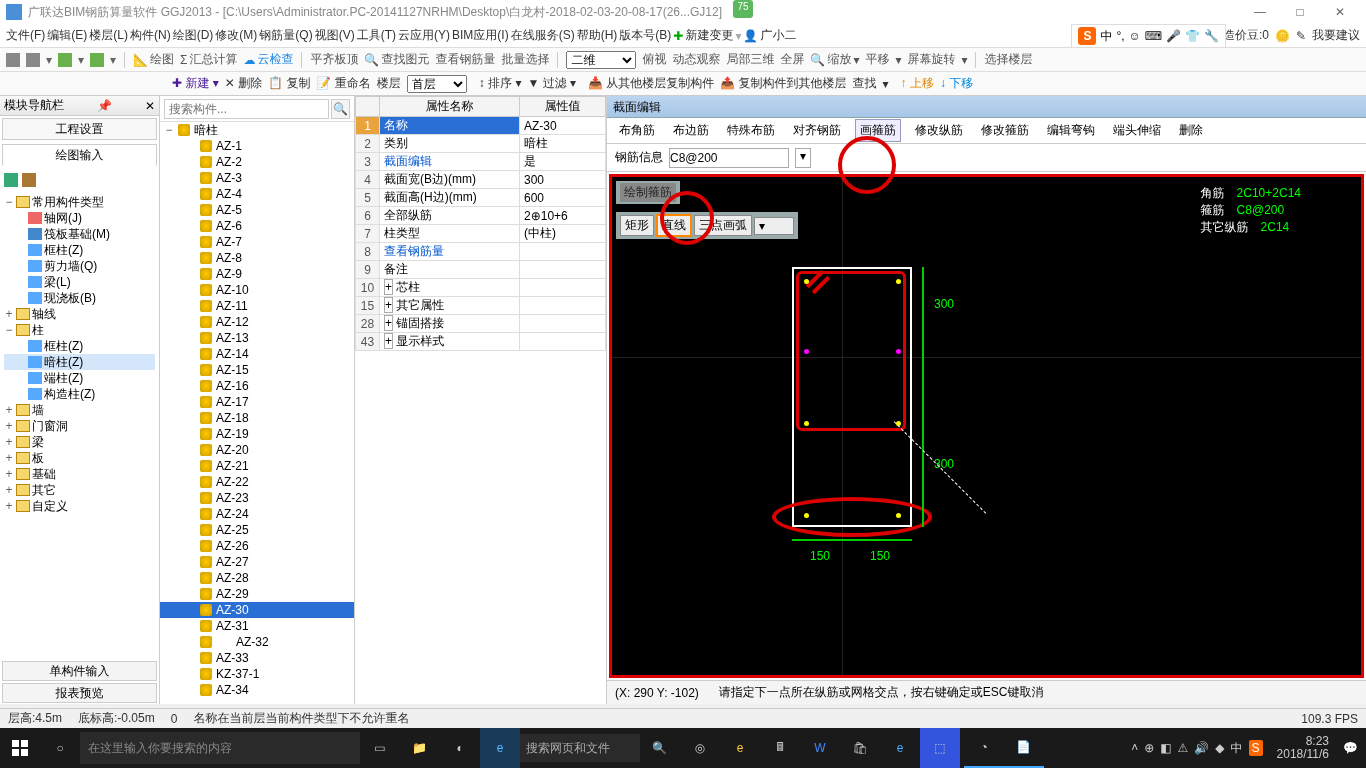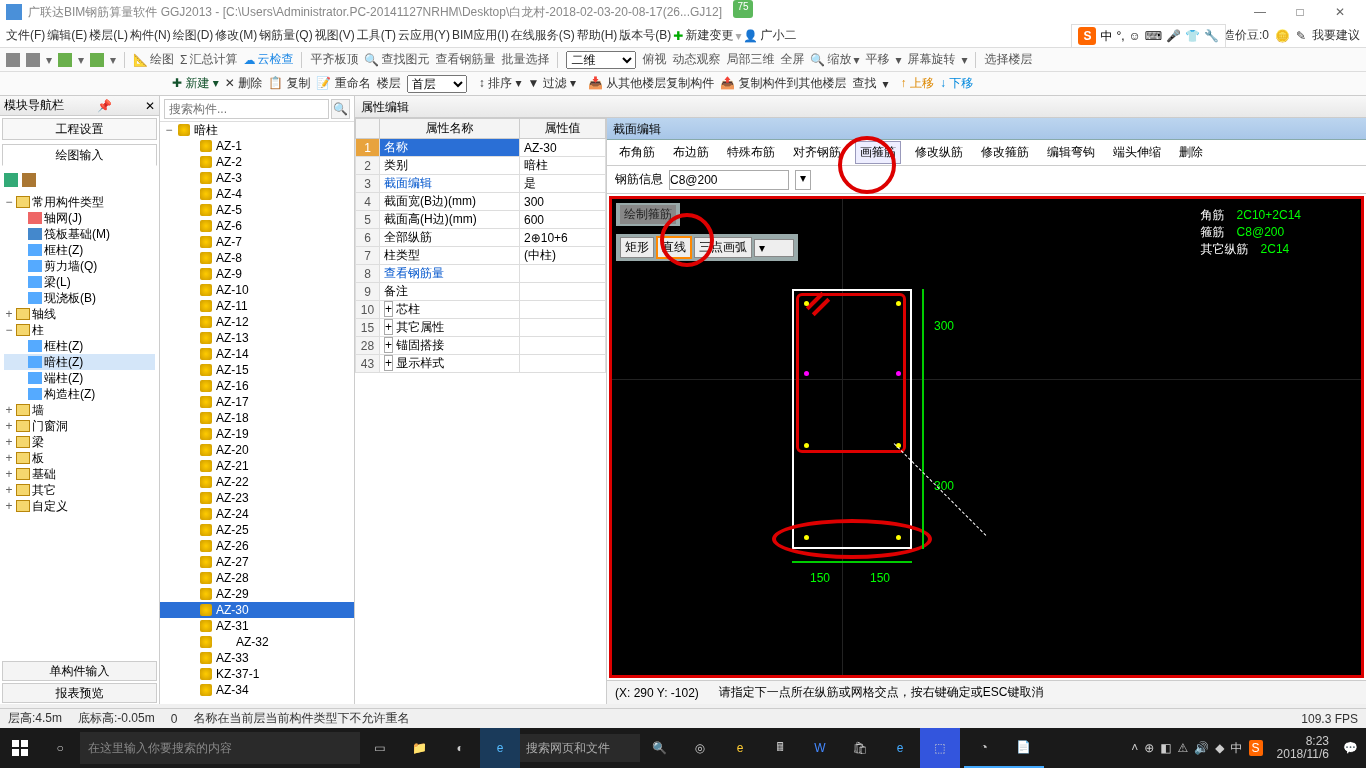--- a/index.html
+++ b/index.html
@@ -164,21 +164,21 @@
   <span class="tb">平移</span>
   <span>▾</span>
   <span class="tb">屏幕旋转</span>
   <span>▾</span>
   <div class="sep"></div>
   <span class="tb">选择楼层</span>
 </div>
 
 <div class="toolbar2">
   <div style="width:160px"></div>
-  <span class="tb" style="color:#14532d">✚ <span>新建</span> ▾</span>
+  <span class="tb" style="color:#4c1d95">✚ <span>新建</span> ▾</span>
   <span class="tb">✕ <span>删除</span></span>
   <span class="tb">📋 <span>复制</span></span>
   <span class="tb">📝 <span>重命名</span></span>
   <span class="tb">楼层</span>
   <select style="width:60px;height:18px"><option>首层</option></select>
   <div class="sep"></div>
   <span class="tb">↕ <span>排序</span> ▾</span>
   <span class="tb">▼ <span>过滤</span> ▾</span>
   <div class="sep"></div>
   <span class="tb">📥 <span>从其他楼层复制构件</span></span>
@@ -451,21 +451,20 @@
           </div>
           <div class="lrow" style="padding-left: 40px;">
             <span class="lico"></span>
             <span>AZ-34</span>
           </div>
         </div>
     </div>
   </div>
 
   <div class="right-area">
-    <div class="prop-header">属性编辑</div>
     <div class="prop-body">
       <div class="prop-table">
         <table class="ptable">
           <tbody>
               <tr>
                 <th class="rn"></th>
                 <th class="pname">属性名称</th>
                 <th>属性值</th>
               </tr>
           </tbody>

